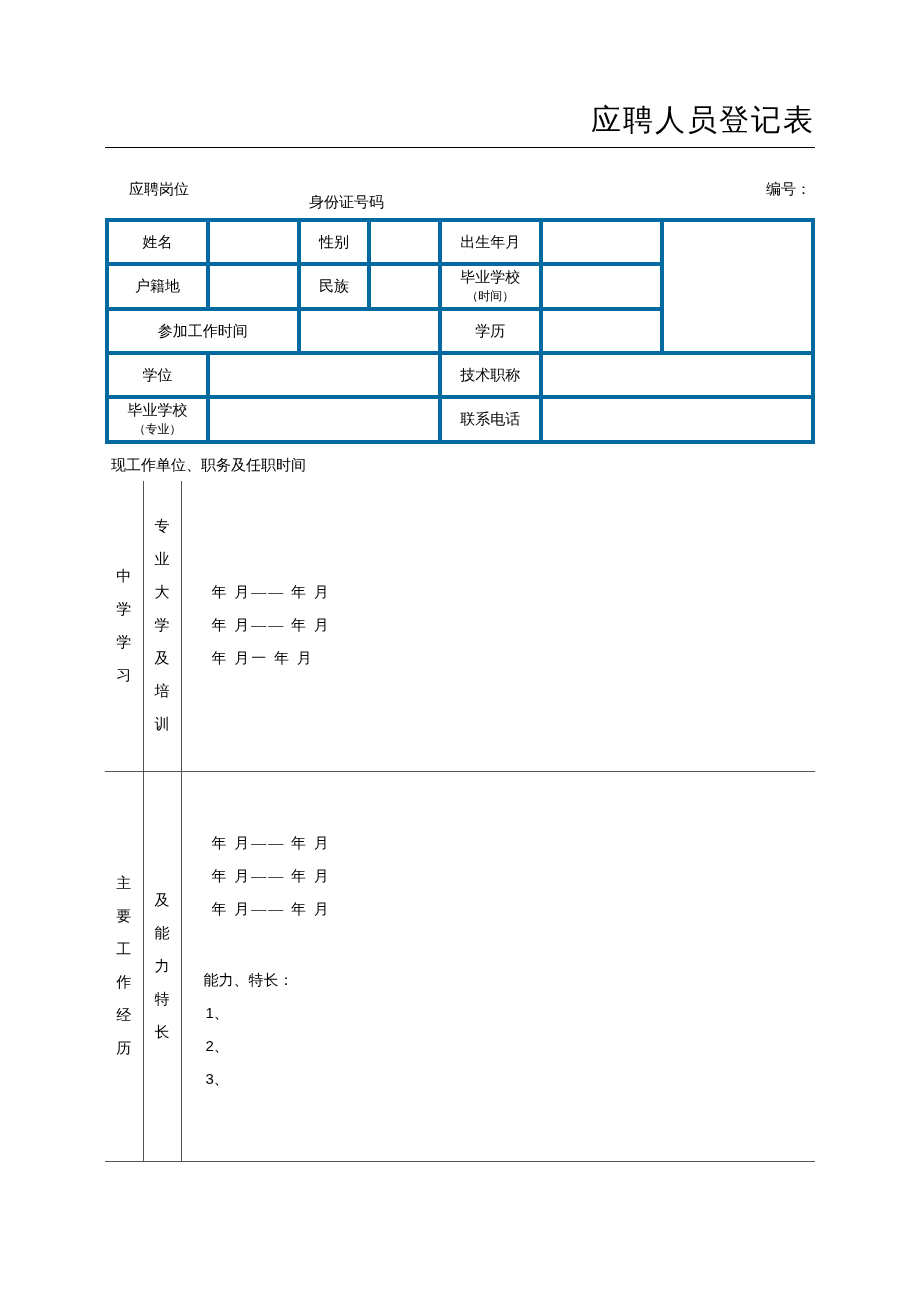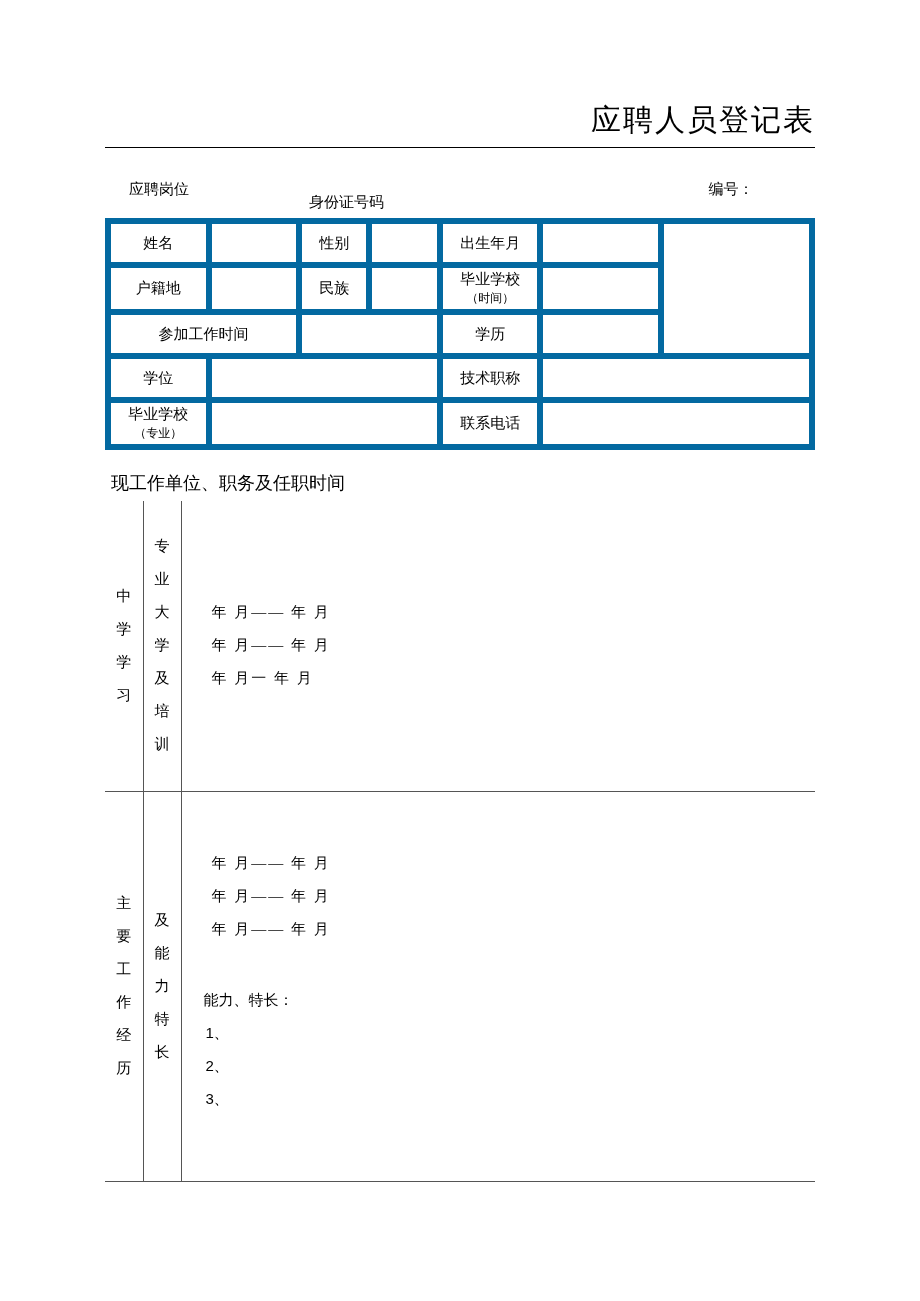--- a/index.html
+++ b/index.html
@@ -27,40 +27,40 @@
       display: flex;
       margin-top: 32px;
       font-size: 15px;
       padding: 0 4px 6px 4px;
       font-family: Liberation Serif, serif;
     }
     .header-row .cell-1 { width: 100px; text-align: center; }
     .header-row .cell-2 { width: 100px; }
     .header-row .cell-3 { width: 100px; text-align: left; margin-top: 13px; }
     .header-row .cell-4 { flex: 1; }
-    .header-row .cell-5 { width: 160px; text-align: center; }
+    .header-row .cell-5 { width: 160px; text-align: right; }
 
     table.info-table {
       border-collapse: collapse;
       width: 100%;
       font-size: 15px;
     }
     table.info-table td {
-      border: 6px solid #0369a1;
+      border: 4px solid #0369a1;
       text-align: center;
       vertical-align: middle;
       height: 44px;
       padding: 2px 4px;
     }
     .sub-note {
       font-size: 12px;
     }
     .current-work {
-      font-size: 18px;
-      margin: 21px 0 0 6px;
+      font-size: 15px;
+      margin: 12px 0 0 6px;
     }
 
     table.big-table {
       border-collapse: collapse;
       width: 100%;
       margin-top: 6px;
       font-size: 15px;
     }
     table.big-table td {
       border: 1px solid #555;

